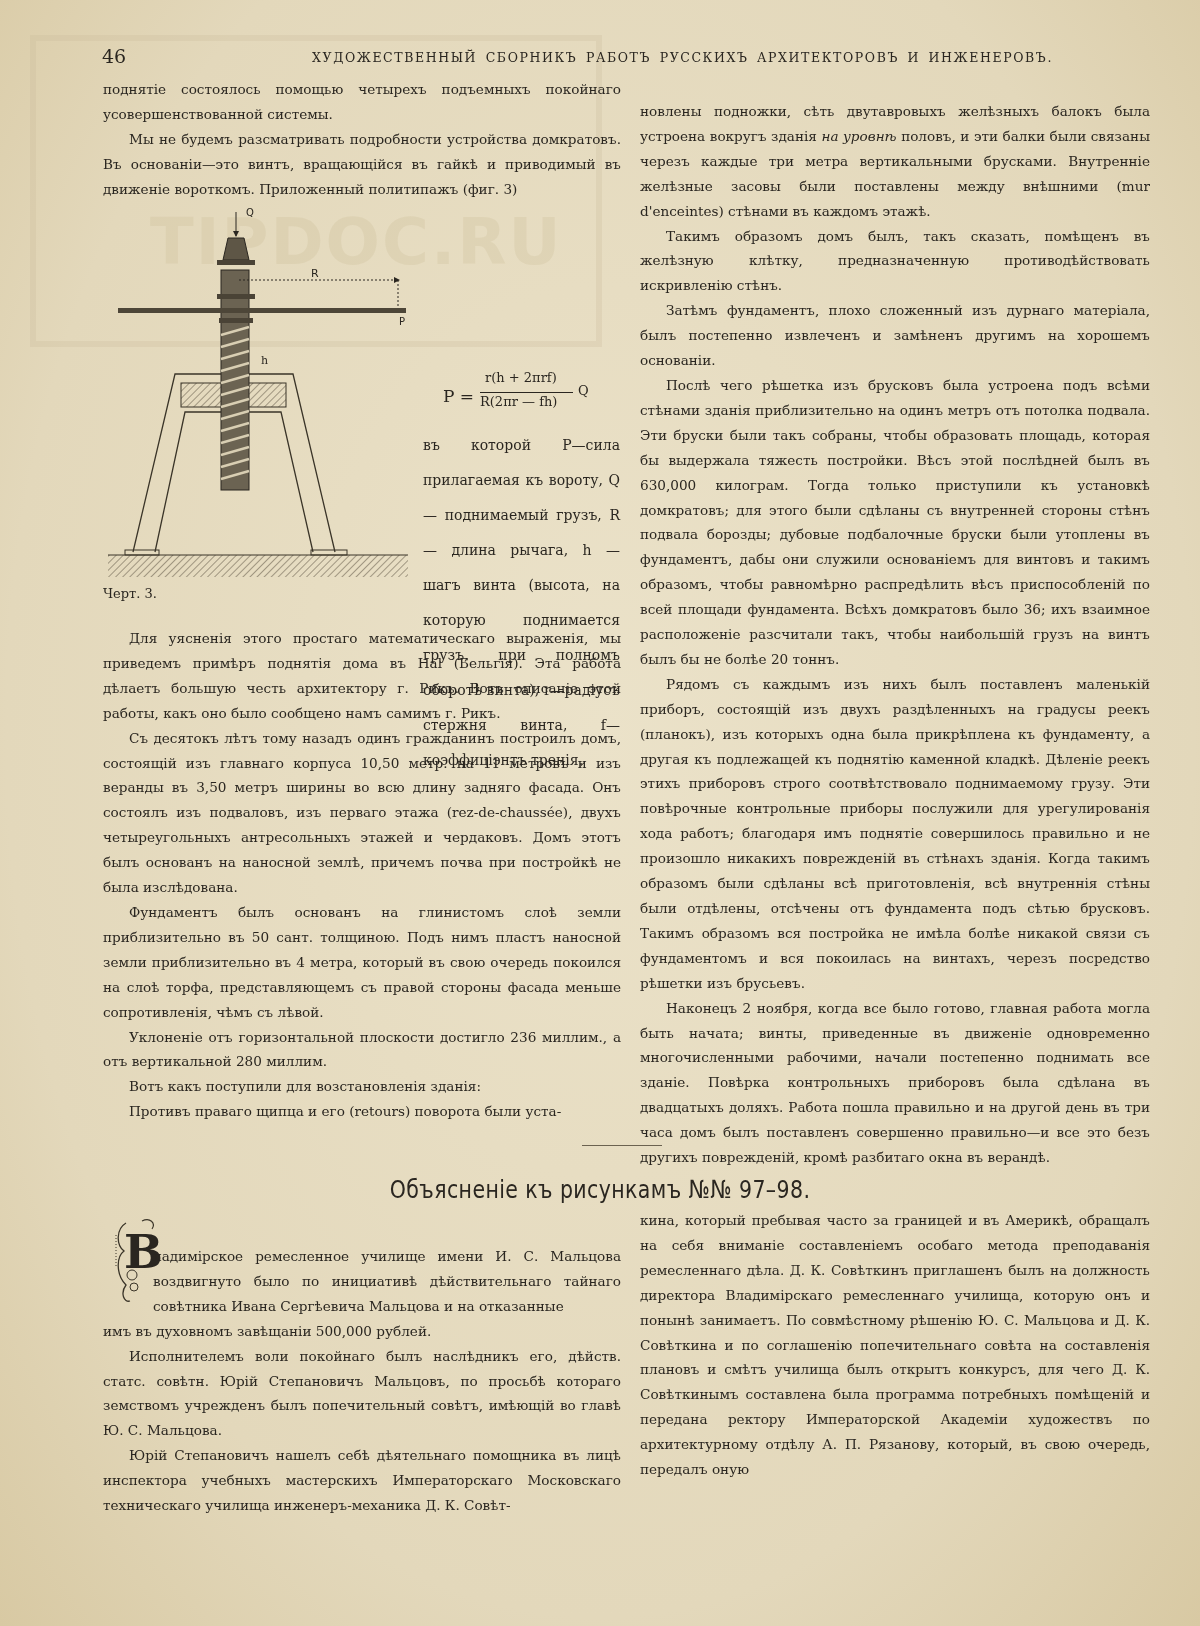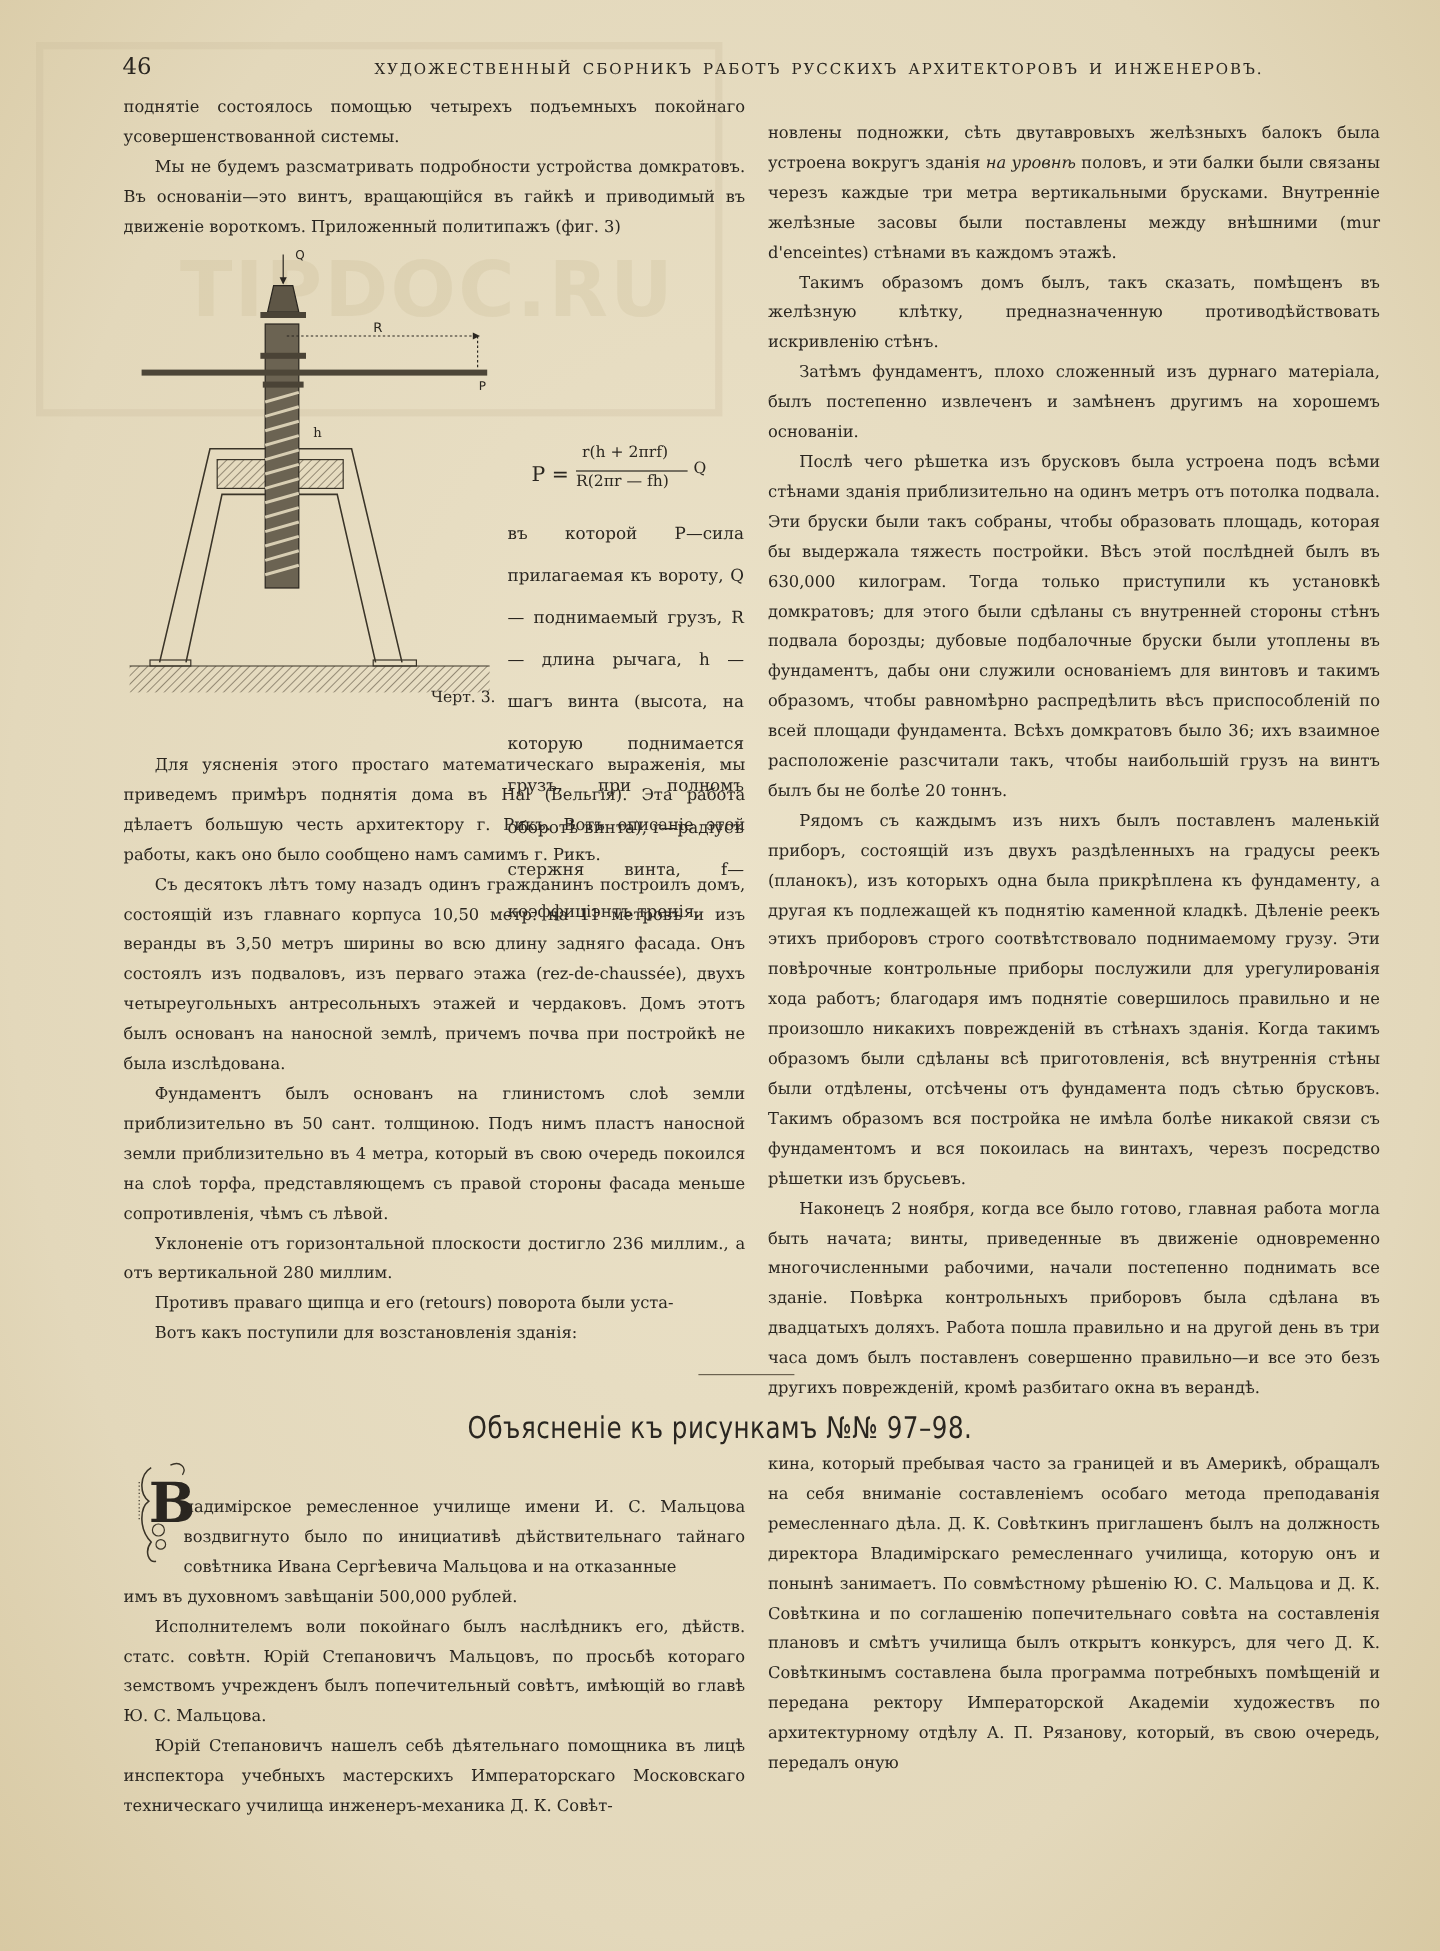--- a/index.html
+++ b/index.html
@@ -31,21 +31,21 @@
   }
   .col { position: absolute; font-size: 13.6px; line-height: 24.9px; text-align: justify; }
   .col p { margin: 0; text-indent: 26px; }
   .col p.noindent { text-indent: 0; }
   .col-left { left: 103px; top: 77px; width: 518px; }
   .col-right { left: 640px; top: 77px; width: 510px; margin-top: 22px; }
   .figure {
     position: absolute; left: 103px; top: 200px; width: 310px; height: 410px;
   }
   .fig-caption {
-    position: absolute; left: 0; width: 310px; top: 374px; text-align: right; font-size: 13px;
+    position: absolute; left: 0; width: 310px; top: 386px; text-align: left; font-size: 13px;
   }
   .side-text {
     position: absolute; left: 423px; top: 203px; width: 197px;
     font-size: 13.6px; line-height: 24.9px; text-align: justify;
   }
   .formula {
     position: absolute; left: 440px; top: 370px; width: 180px; height: 56px;
     font-family: "DejaVu Serif", serif; font-size: 15px;
   }
   .formula .lhs { position: absolute; left: 3px; top: 16px; font-size: 17px; }
@@ -158,22 +158,22 @@
     <span class="q">Q</span>
   </div>
 
   <div class="side-text-2">въ которой P—сила прилагаемая къ вороту, Q — поднимаемый грузъ, R— длина рычага, h — шагъ винта (высота, на которую поднимается грузъ, при полномъ оборотѣ винта), r—радіусъ стержня винта, f—коэффиціэнтъ тренія.</div>
 
   <div class="col col-left-2">
     <p>Для уясненія этого простаго математическаго выраженія, мы приведемъ примѣръ поднятія дома въ Hal (Бельгія). Эта работа дѣлаетъ большую честь архитектору г. Рикъ. Вотъ описаніе этой работы, какъ оно было сообщено намъ самимъ г. Рикъ.</p>
     <p>Съ десятокъ лѣтъ тому назадъ одинъ гражданинъ построилъ домъ, состоящій изъ главнаго корпуса 10,50 метр. на 11 метровъ и изъ веранды въ 3,50 метръ ширины во всю длину задняго фасада. Онъ состоялъ изъ подваловъ, изъ перваго этажа (rez-de-chaussée), двухъ четыреугольныхъ антресольныхъ этажей и чердаковъ. Домъ этотъ былъ основанъ на наносной землѣ, причемъ почва при постройкѣ не была изслѣдована.</p>
     <p>Фундаментъ былъ основанъ на глинистомъ слоѣ земли приблизительно въ 50 сант. толщиною. Подъ нимъ пластъ наносной земли приблизительно въ 4 метра, который въ свою очередь покоился на слоѣ торфа, представляющемъ съ правой стороны фасада меньше сопротивленія, чѣмъ съ лѣвой.</p>
     <p>Уклоненіе отъ горизонтальной плоскости достигло 236 миллим., а отъ вертикальной 280 миллим.</p>
+    <p>Вотъ какъ поступили для возстановленія зданія:</p>
     <p>Противъ праваго щипца и его (retours) поворота были уста-</p>
-    <p>Вотъ какъ поступили для возстановленія зданія:</p>
   </div>
 
   <div class="col col-right">
     <p class="noindent"><span>новлены подножки, сѣть двутавровыхъ желѣзныхъ балокъ была устроена вокругъ зданія </span><span class="italic">на уровнѣ</span><span> половъ, и эти балки были связаны черезъ каждые три метра вертикальными брусками. Внутренніе желѣзные засовы были поставлены между внѣшними (mur d'enceintes) стѣнами въ каждомъ этажѣ.</span></p>
     <p>Такимъ образомъ домъ былъ, такъ сказать, помѣщенъ въ желѣзную клѣтку, предназначенную противодѣйствовать искривленію стѣнъ.</p>
     <p>Затѣмъ фундаментъ, плохо сложенный изъ дурнаго матеріала, былъ постепенно извлеченъ и замѣненъ другимъ на хорошемъ основаніи.</p>
     <p>Послѣ чего рѣшетка изъ брусковъ была устроена подъ всѣми стѣнами зданія приблизительно на одинъ метръ отъ потолка подвала. Эти бруски были такъ собраны, чтобы образовать площадь, которая бы выдержала тяжесть постройки. Вѣсъ этой послѣдней былъ въ 630,000 килограм. Тогда только приступили къ установкѣ домкратовъ; для этого были сдѣланы съ внутренней стороны стѣнъ подвала борозды; дубовые подбалочные бруски были утоплены въ фундаментъ, дабы они служили основаніемъ для винтовъ и такимъ образомъ, чтобы равномѣрно распредѣлить вѣсъ приспособленій по всей площади фундамента. Всѣхъ домкратовъ было 36; ихъ взаимное расположеніе разсчитали такъ, чтобы наибольшій грузъ на винтъ былъ бы не болѣе 20 тоннъ.</p>
     <p>Рядомъ съ каждымъ изъ нихъ былъ поставленъ маленькій приборъ, состоящій изъ двухъ раздѣленныхъ на градусы реекъ (планокъ), изъ которыхъ одна была прикрѣплена къ фундаменту, а другая къ подлежащей къ поднятію каменной кладкѣ. Дѣленіе реекъ этихъ приборовъ строго соотвѣтствовало поднимаемому грузу. Эти повѣрочные контрольные приборы послужили для урегулированія хода работъ; благодаря имъ поднятіе совершилось правильно и не произошло никакихъ поврежденій въ стѣнахъ зданія. Когда такимъ образомъ были сдѣланы всѣ приготовленія, всѣ внутреннія стѣны были отдѣлены, отсѣчены отъ фундамента подъ сѣтью брусковъ. Такимъ образомъ вся постройка не имѣла болѣе никакой связи съ фундаментомъ и вся покоилась на винтахъ, черезъ посредство рѣшетки изъ брусьевъ.</p>
     <p>Наконецъ 2 ноября, когда все было готово, главная работа могла быть начата; винты, приведенные въ движеніе одновременно многочисленными рабочими, начали постепенно поднимать все зданіе. Повѣрка контрольныхъ приборовъ была сдѣлана въ двадцатыхъ доляхъ. Работа пошла правильно и на другой день въ три часа домъ былъ поставленъ совершенно правильно—и все это безъ другихъ поврежденій, кромѣ разбитаго окна въ верандѣ.</p>
   </div>

